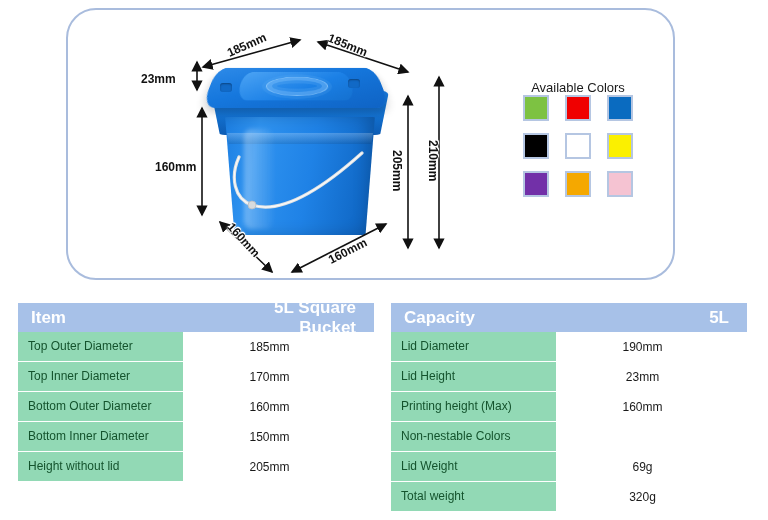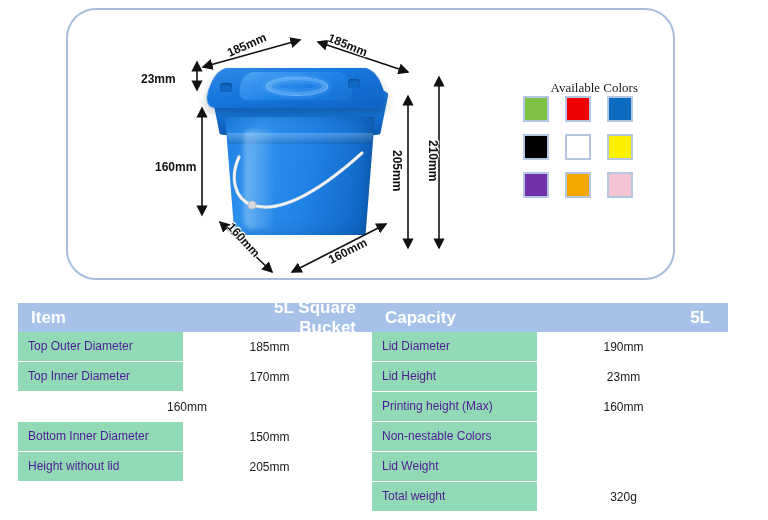--- a/index.html
+++ b/index.html
@@ -149,24 +149,24 @@
   #dimension-arrows { position: absolute; left: 0; top: 0; width: 768px; height: 292px; pointer-events: none; }
 
   
   #colors-block {
     position: absolute;
     left: 518px;
     top: 80px;
     width: 120px;
   }
   #colors-title {
-    font-family: Liberation Serif, serif;
+    font-family: Liberation Sans, sans-serif;
     font-size: 13px;
     color: #1a1a1a;
-    text-align: right;
+    text-align: center;
     margin-bottom: 0;
     white-space: nowrap;
   }
   #color-grid {
     display: grid;
     grid-template-columns: repeat(3, 26px);
     grid-template-rows: repeat(3, 26px);
     gap: 12px 16px;
     justify-content: center;
   }
@@ -179,21 +179,21 @@
 
   
   #spec-table {
     position: absolute;
     left: 18px;
     top: 303px;
     width: 722px;
   }
   .spec-half { position: absolute; top: 0; width: 356px; }
   #spec-half-left  { left: 0px; }
-  #spec-half-right { left: 354px; }
+  #spec-half-right { left: 373px; }
 
   .spec-header {
     display: flex;
     height: 29px;
     background: #a7c1e8;
     align-items: center;
     gap: 36px;
   }
   .spec-header .h-label {
     width: 165px;
@@ -217,21 +217,21 @@
     align-items: center;
     border-bottom: 1px solid #ffffff;
   }
   .spec-row .r-label {
     width: 165px;
     height: 29px;
     line-height: 29px;
     padding-left: 10px;
     box-sizing: border-box;
     background: #92d9b5;
-    color: #4c1d95;
+    color: #14532d;
     font-size: 12px;
     white-space: nowrap;
     overflow: hidden;
   }
   .spec-row .r-value {
     flex: 1;
     text-align: center;
     color: #1a1a1a;
     font-size: 12px;
     padding-right: 18px;
@@ -322,20 +322,21 @@
     <div id="left-rows">
         <div class="spec-row">
           <div class="r-label">Top Outer Diameter</div>
           <div class="r-value">185mm</div>
         </div>
         <div class="spec-row">
           <div class="r-label">Top Inner Diameter</div>
           <div class="r-value">170mm</div>
         </div>
         <div class="spec-row">
+          <div class="r-label">Bottom Outer Diameter</div>
           <div class="r-value">160mm</div>
         </div>
         <div class="spec-row">
           <div class="r-label">Bottom Inner Diameter</div>
           <div class="r-value">150mm</div>
         </div>
         <div class="spec-row">
           <div class="r-label">Height without lid</div>
           <div class="r-value">205mm</div>
         </div>
@@ -358,20 +359,21 @@
         </div>
         <div class="spec-row">
           <div class="r-label">Printing height (Max)</div>
           <div class="r-value">160mm</div>
         </div>
         <div class="spec-row">
           <div class="r-label">Non-nestable Colors</div>
         </div>
         <div class="spec-row">
           <div class="r-label">Lid Weight</div>
+          <div class="r-value">69g</div>
         </div>
         <div class="spec-row">
           <div class="r-label">Total weight</div>
           <div class="r-value">320g</div>
         </div>
       </div>
   </div>
 
 </div>
 

